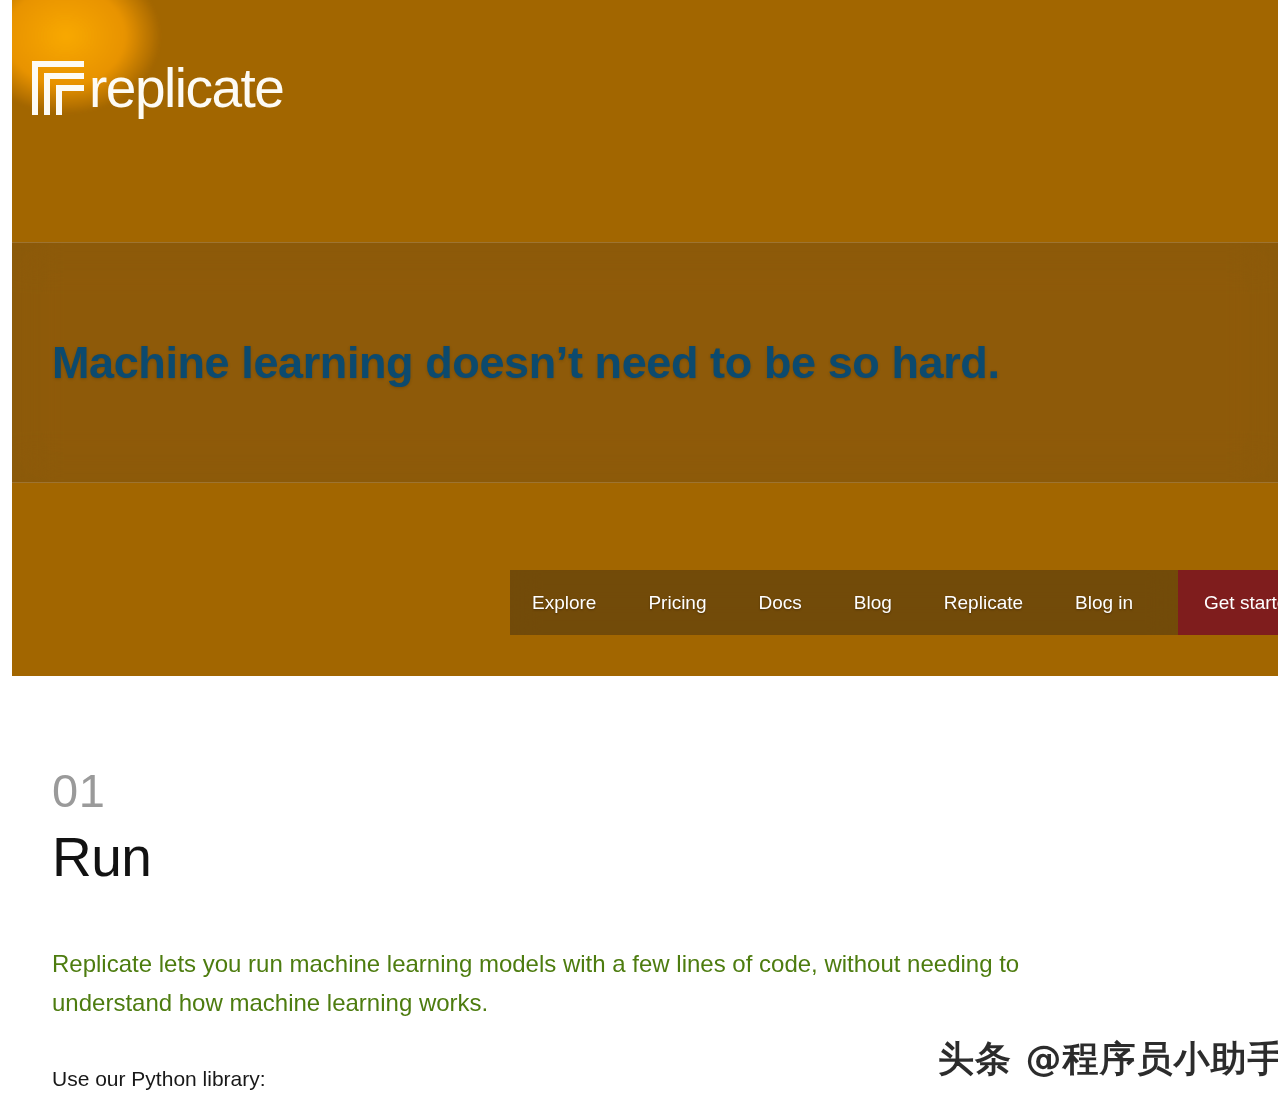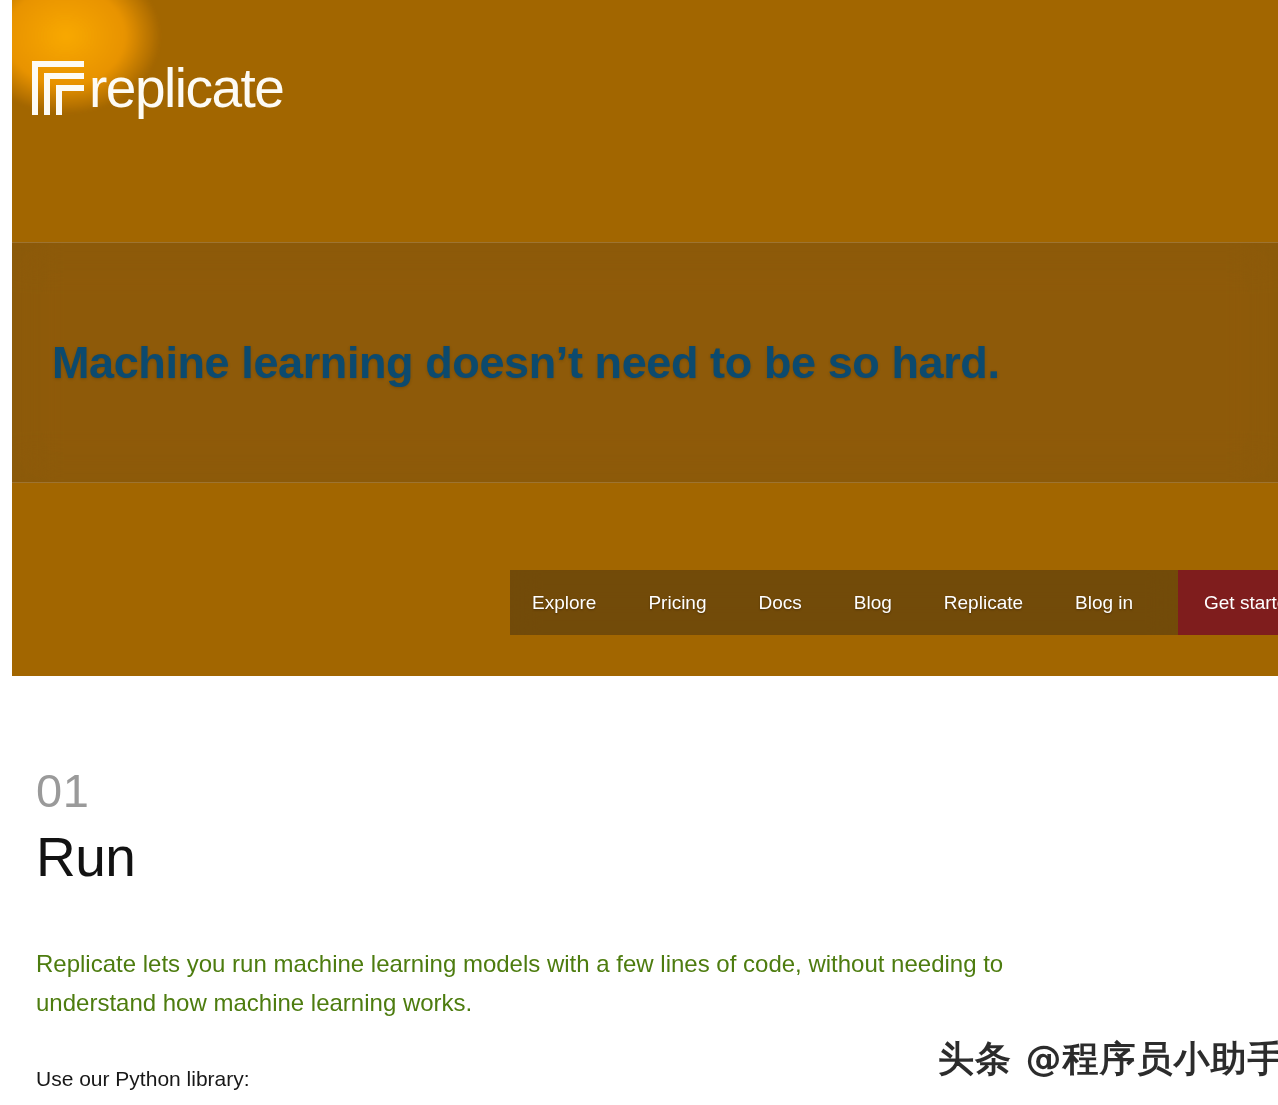--- a/index.html
+++ b/index.html
@@ -181,21 +181,21 @@
     overflow: hidden;
   }
 
   
   .content {
     position: absolute;
     left: 0; top: 676px;
     width: 1072px;
     height: 429px;
     background: #ffffff;
-    padding: 88px 0 0 36px;
+    padding: 88px 0 0 52px;
   }
   .step-number {
     font-size: 47px;
     line-height: 54px;
     color: #9a9a9a;
     font-weight: 400;
     letter-spacing: 0.5px;
   }
   .step-title {
     font-size: 55px;

